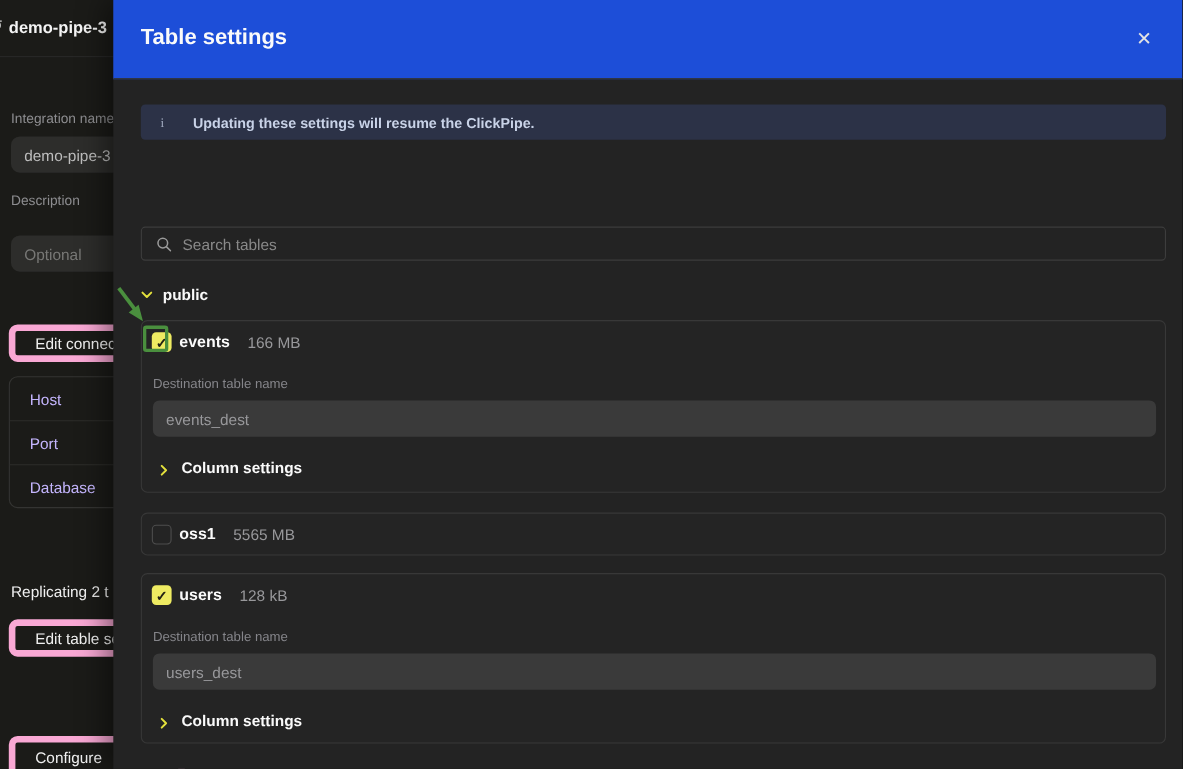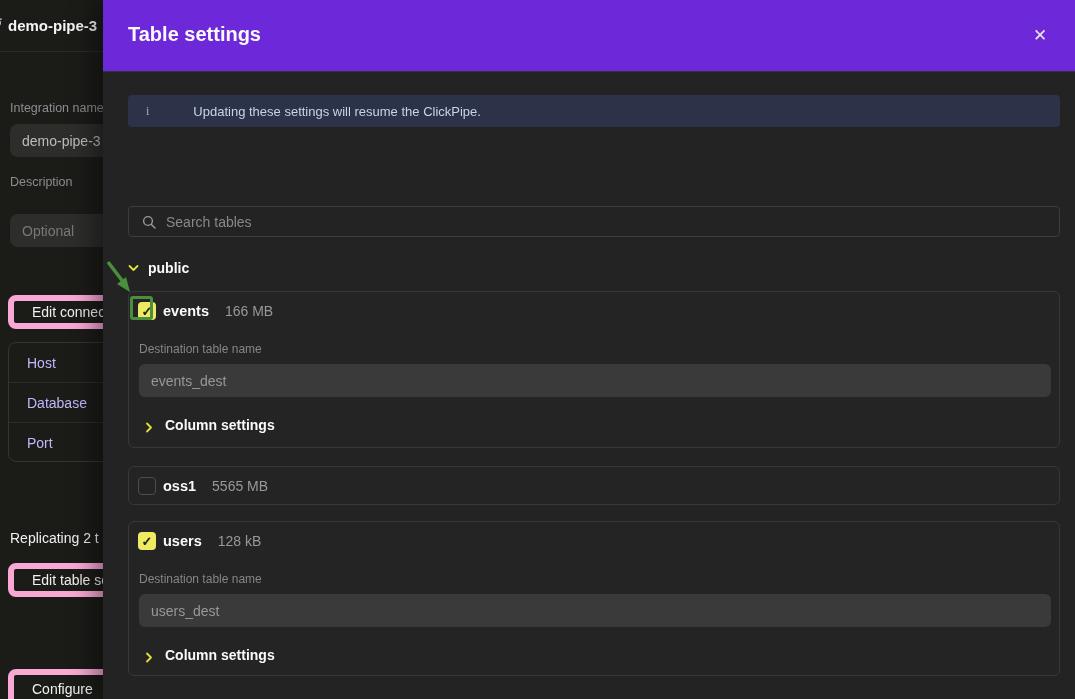--- a/index.html
+++ b/index.html
@@ -27,29 +27,29 @@
                border:1px solid #343432; border-radius:8px; overflow:hidden; }
   .conn-row { height:40px; line-height:40px; padding-left:18px; color:#c4b5fd; font-size:14px;
               border-bottom:1px solid #2c2c2a; white-space:nowrap; }
   .conn-row:last-child { border-bottom:none; }
   .side-text { position:absolute; left:10px; color:#f0f0f0; font-size:14px; white-space:nowrap; }
 
   
   .modal { position:absolute; left:103px; top:0; right:0; height:699px; background:#232323;
            box-shadow:-8px 0 24px rgba(0,0,0,.45); }
   .modal-header { position:absolute; left:0; top:0; right:0; height:72px;
-                  border-bottom:1px solid #343434; background:#6d28d9; }
+                  border-bottom:1px solid #343434; background:#1d4ed8; }
   .modal-title { position:absolute; left:25px; top:23px; color:#fafafa; font-size:20px; font-weight:bold; }
   .modal-close { position:absolute; right:23px; top:24px; width:24px; height:24px; background:none;
                  border:none; color:#e4e4e4; font-size:17px; cursor:pointer; line-height:24px; text-align:center; }
 
   .banner { position:absolute; left:25px; top:95px; width:932px; height:32px; border-radius:4px;
             display:flex; align-items:center; }
   .banner-icon { margin-left:18px; font-size:12px; font-style:normal; opacity:.75; font-family:"Liberation Serif",serif; }
-  .banner-text { margin-left:44px; font-size:13px; }
+  .banner-text { margin-left:26px; font-size:13px;font-weight:bold; }
 
   .modal-desc { position:absolute; left:25px; top:171px; color:#f2f2f2; font-size:14.5px; white-space:nowrap; }
 
   .searchbox { position:absolute; left:25px; top:206px; width:932px; height:31px;
                border:1px solid #3d3d3d; border-radius:4px; background:#232323;
                display:flex; align-items:center; }
   .search-icon { margin-left:13px; display:flex; }
   .search-input { flex:1; background:transparent; border:none; outline:none; color:#d8d8d8;
                   font-size:14px; padding-left:10px; font-family:"Liberation Sans", sans-serif; }
   .search-input::placeholder { color:#898989; }
@@ -96,22 +96,22 @@
   <span class="side-label" style="top:101px;">Integration name</span>
   <input class="side-input" style="top: 124px;" value="demo-pipe-3">
 
   <span class="side-label" style="top:175px;">Description</span>
   <input class="side-input" style="top: 214px;" placeholder="Optional">
 
   <button class="side-btn" style="top:295px;">Edit connec</button>
 
   <div class="conn-card">
     <div class="conn-row">Host</div>
+    <div class="conn-row">Port</div>
     <div class="conn-row">Database</div>
-    <div class="conn-row">Port</div>
   </div>
 
   <span class="side-text" style="top:530px;">Replicating 2 t</span>
   <button class="side-btn" style="top:563px;">Edit table se</button>
   <button class="side-btn" style="top:669px; height:40px;">Configure</button>
 </div>
 
 <div class="modal">
   <div class="modal-header">
     <span class="modal-title">Table settings</span>

